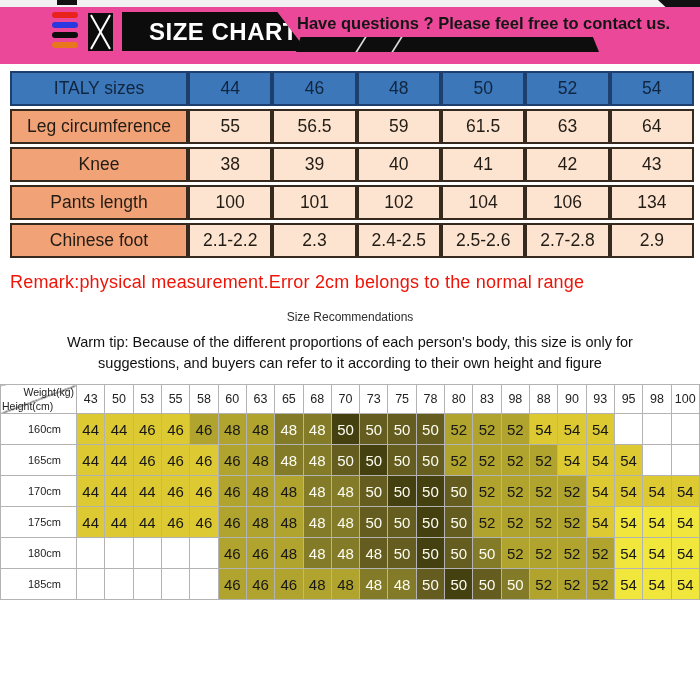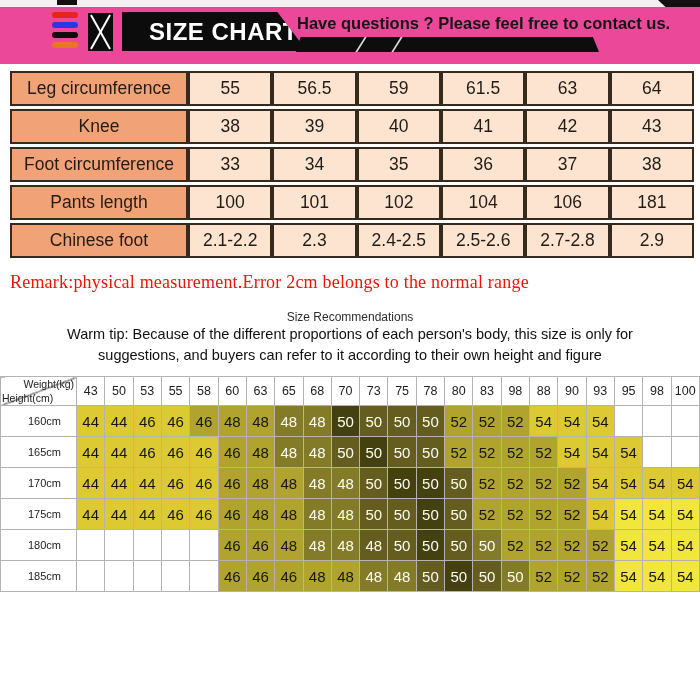--- a/index.html
+++ b/index.html
@@ -28,24 +28,24 @@
   .qbar i.sl1{left:21%;} .qbar i.sl2{left:33%;}
   
   .size-table{border-collapse:separate;border-spacing:0 3px;margin:4px auto 0 10px;width:684px;table-layout:fixed;}
   .size-table td{height:29px;text-align:center;font-size:17.5px;vertical-align:middle;}
   .size-table td.lbl{width:172px;}
   .srow.blue td{background:#3c77b9;border:2px solid #1e3f6e;color:#10253f;}
   .srow.cyan td{background:#29a7e9;border:2px solid #1a4a74;color:#0e2b46;}
   .srow.peach td{background:#fce4d1;border:2px solid #362a1f;color:#221c15;}
   .srow.peach td.lbl{background:#f1a276;}
   
-  .remark{margin:11px 0 0 10px;color:#ee1408;font-size:18px;letter-spacing:.2px;font-family:Liberation Serif, serif;}
+  .remark{margin:11px 0 0 10px;color:#ee1408;font-size:18px;letter-spacing:.2px;}
   
   .rec-title{margin-top:17px;text-align:center;font-size:12px;color:#2d2d2d;}
-  .warm-tip{margin:0 auto 10px auto;max-width:625px;text-align:center;
+  .warm-tip{margin:8px auto 10px auto;max-width:625px;text-align:center;
             font-size:14.5px;line-height:1.45;color:#101010;}
   .matrix{border-collapse:collapse;table-layout:fixed;width:700px;}
   .matrix td{border:1px solid #b3b3b3;text-align:center;vertical-align:middle;padding:0;}
   .matrix .corner{width:75px;position:relative;height:28px;background:
      linear-gradient(to bottom right,transparent 48.5%,#8a8a8a 48.5%,#8a8a8a 51.5%,transparent 51.5%);}
   .matrix .corner .ct{position:absolute;top:1px;right:2px;font-size:10.5px;color:#222;text-align:center;}
   .matrix .corner .cb{position:absolute;bottom:1px;left:1px;font-size:10.5px;color:#222;}
   .matrix .wh{font-size:12.5px;color:#222;height:28px;background:#fff;}
   .matrix .hlab{font-size:11px;color:#1c1c1c;background:#fff;height:30px;padding-left:12px;}
   .matrix .mc{font-size:15px;color:#161616;}
@@ -80,55 +80,55 @@
   <div class="banner">SIZE CHART</div>
   <div class="question">Have questions ? Please feel free to contact us.</div>
   <div class="qbar">
       <i class="sl1"></i>
       <i class="sl2"></i>
     </div>
 </div>
 
 <table class="size-table">
   <tbody id="size-body">
+      <tr class="srow blue">
+        <td class="lbl">ITALY sizes</td>
+        <td>44</td>
+        <td>46</td>
+        <td>48</td>
+        <td>50</td>
+        <td>52</td>
+        <td>54</td>
+      </tr>
       <tr class="srow peach">
         <td class="lbl">Leg circumference</td>
         <td>55</td>
         <td>56.5</td>
         <td>59</td>
         <td>61.5</td>
         <td>63</td>
         <td>64</td>
       </tr>
       <tr class="srow peach">
         <td class="lbl">Knee</td>
         <td>38</td>
         <td>39</td>
         <td>40</td>
         <td>41</td>
         <td>42</td>
         <td>43</td>
       </tr>
       <tr class="srow peach">
-        <td class="lbl">Foot circumference</td>
-        <td>33</td>
-        <td>34</td>
-        <td>35</td>
-        <td>36</td>
-        <td>37</td>
-        <td>38</td>
-      </tr>
-      <tr class="srow peach">
         <td class="lbl">Pants length</td>
         <td>100</td>
         <td>101</td>
         <td>102</td>
         <td>104</td>
         <td>106</td>
-        <td>181</td>
+        <td>134</td>
       </tr>
       <tr class="srow peach">
         <td class="lbl">Chinese foot</td>
         <td>2.1-2.2</td>
         <td>2.3</td>
         <td>2.4-2.5</td>
         <td>2.5-2.6</td>
         <td>2.7-2.8</td>
         <td>2.9</td>
       </tr>

